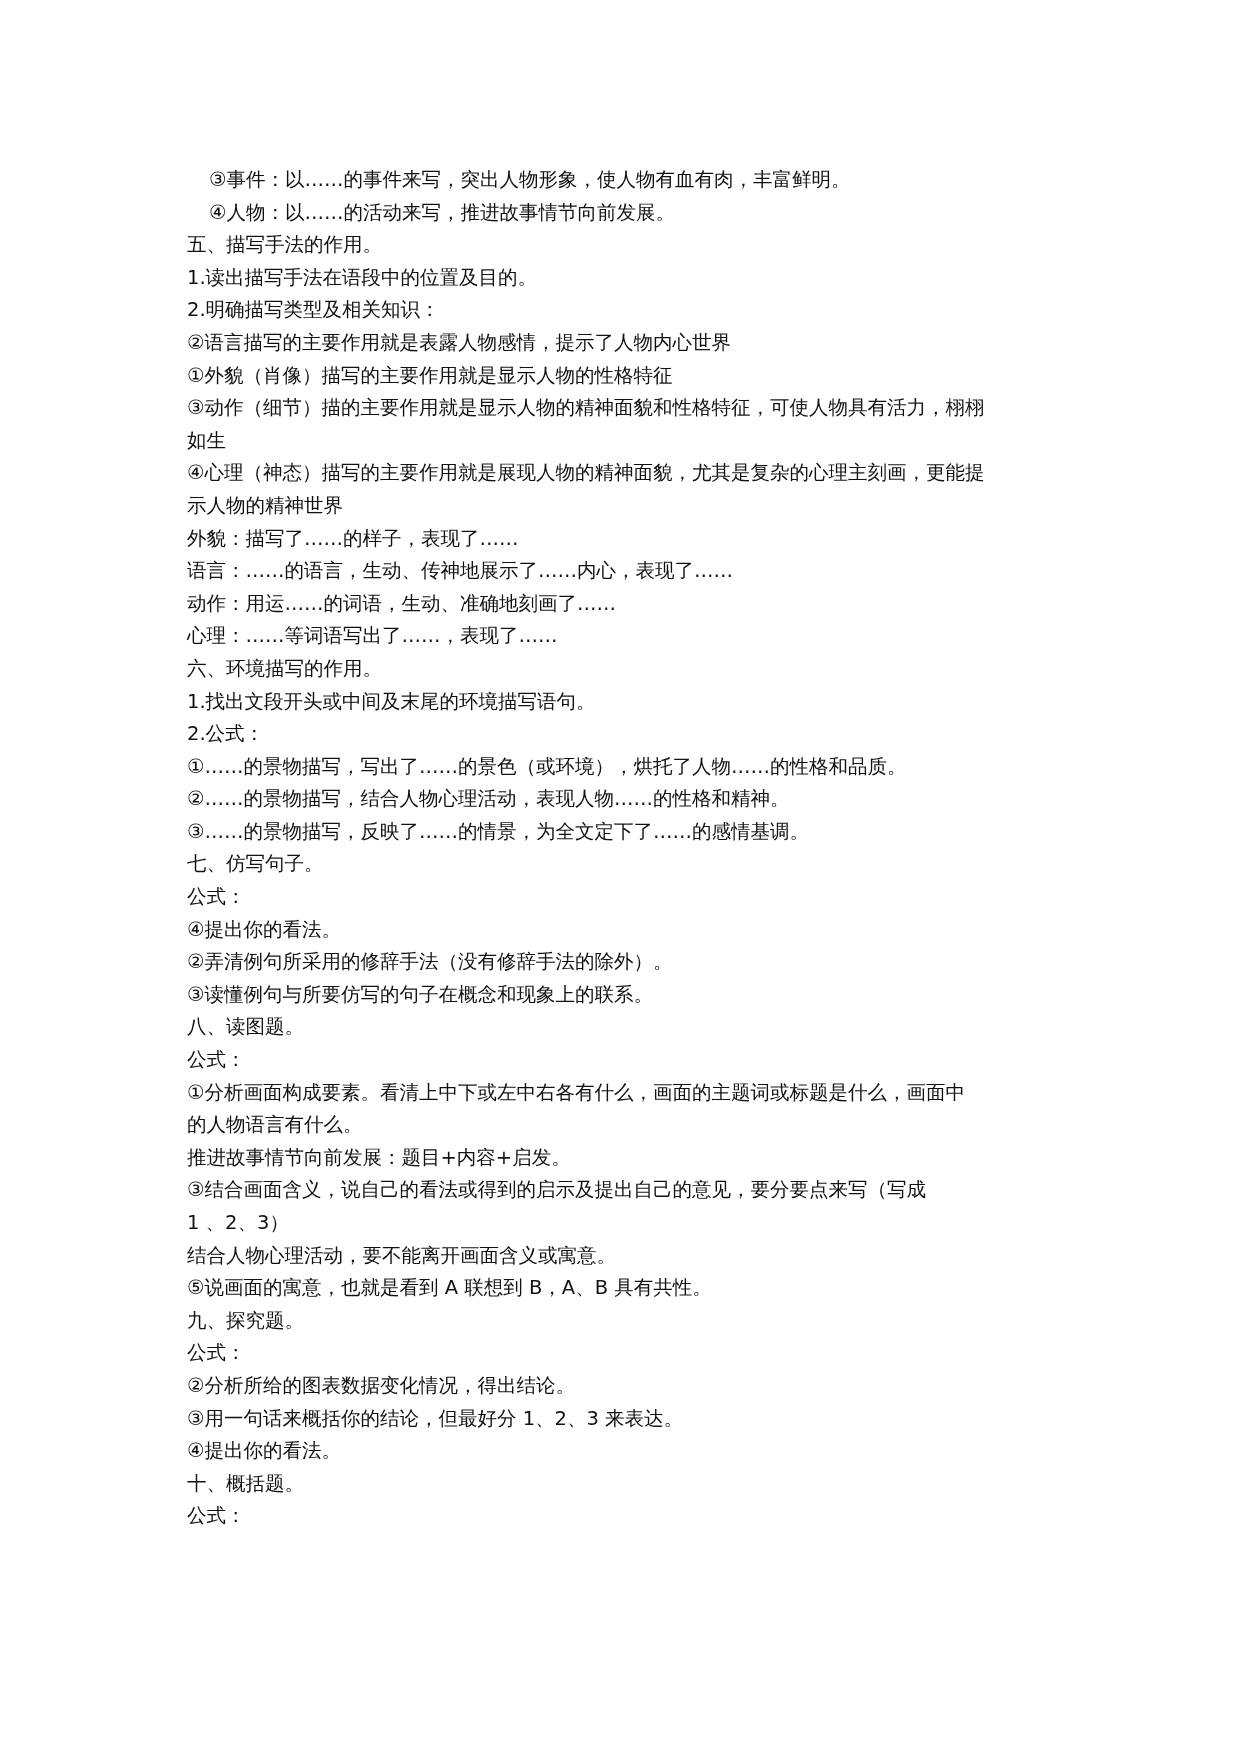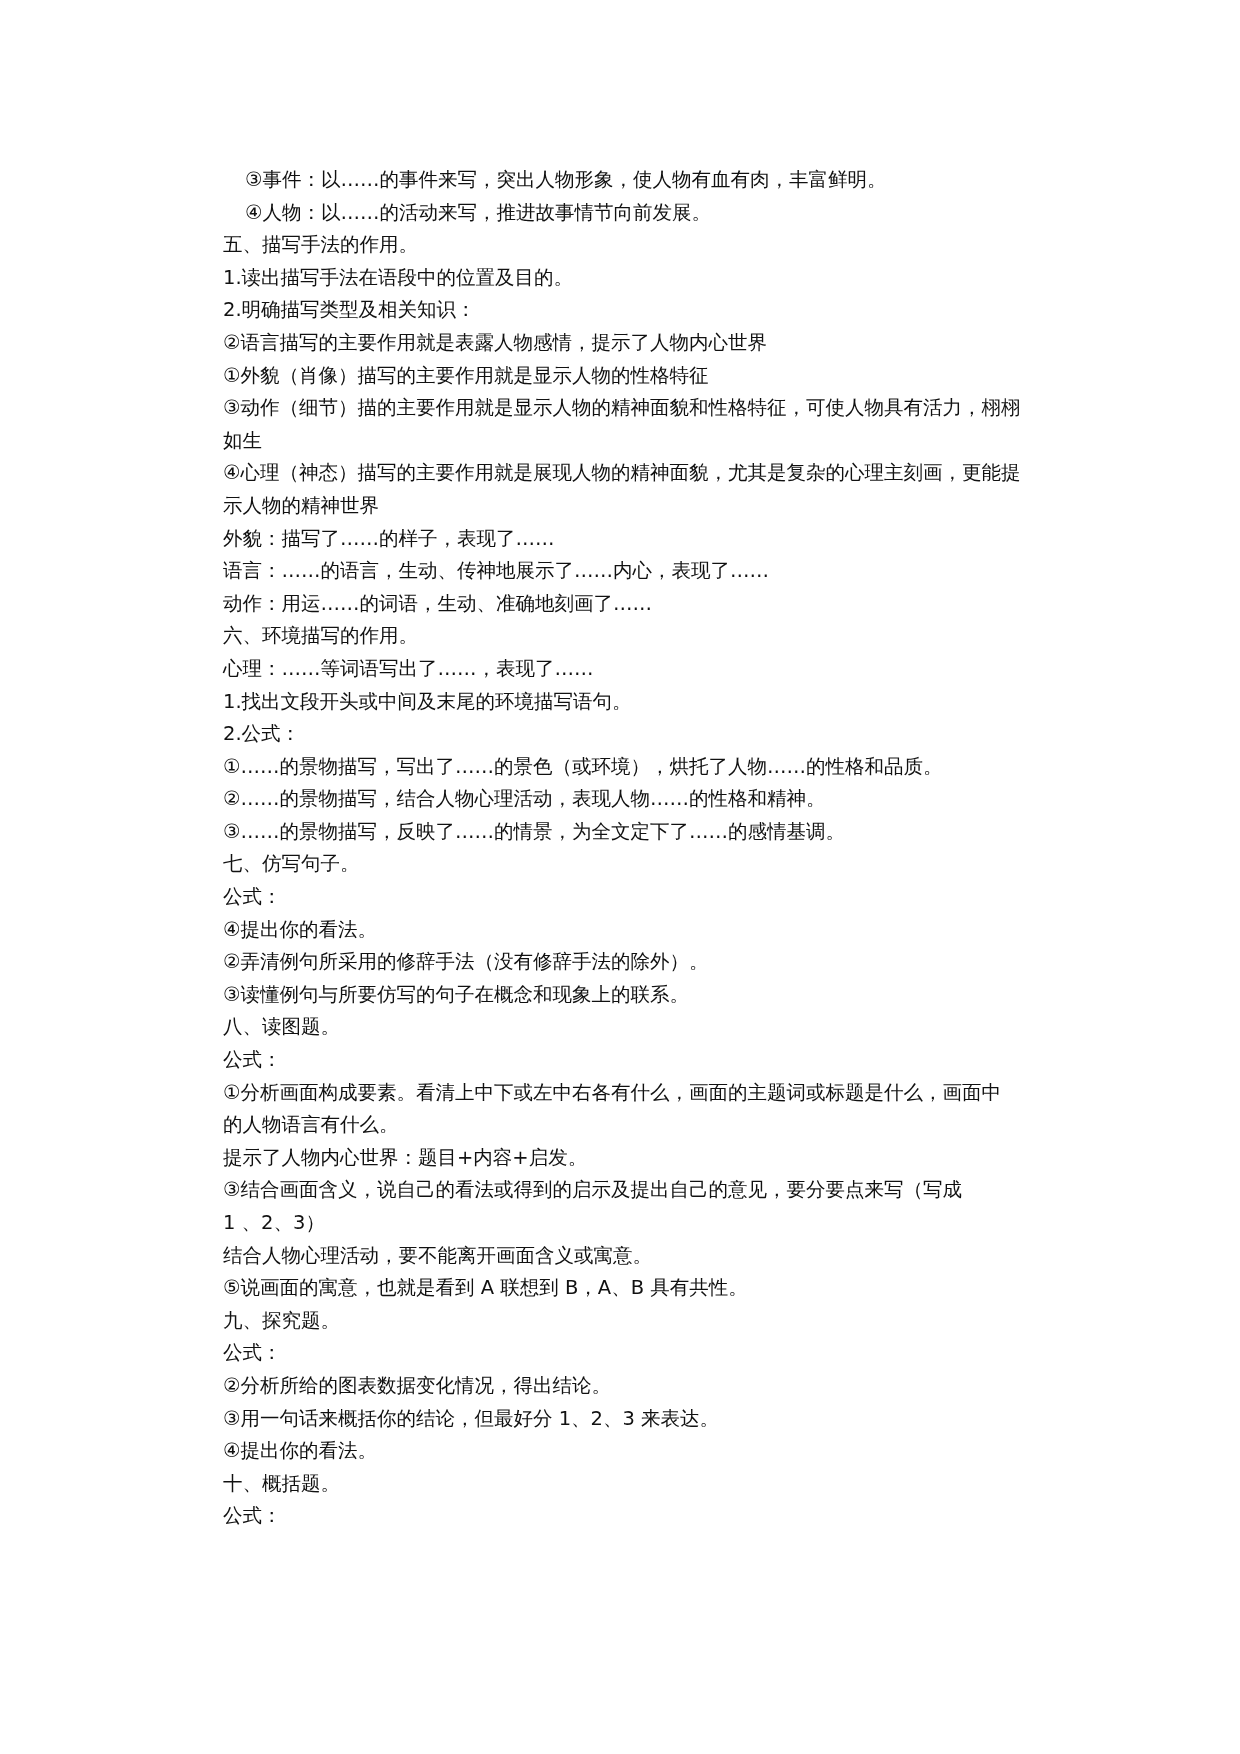--- a/index.html
+++ b/index.html
@@ -5,21 +5,20 @@
   html, body { margin: 0; padding: 0; background: #ffffff; }
   body { width: 1240px; height: 1754px; position: relative; overflow: hidden; }
   .page {
     position: absolute; left: 0; top: 0; width: 1240px; height: 1754px; background: #ffffff;
   }
   .content {
     position: absolute; left: 187px; top: 164px; width: 870px;
     font-family: "DejaVu Sans", "Liberation Sans", sans-serif;
     font-size: 19.5px; color: #111111;
     line-height: 32.6px;
-    margin-left: 36px;
   }
   .line { white-space: nowrap; display: block; height: 32.6px; }
   .indent { padding-left: 22px; }
 </style>
 </head>
 <body>
 
 <div class="page">
   <div class="content">
     <div class="line indent">③事件：以……的事件来写，突出人物形象，使人物有血有肉，丰富鲜明。</div>
@@ -29,37 +28,37 @@
     <div class="line">2.明确描写类型及相关知识：</div>
     <div class="line">②语言描写的主要作用就是表露人物感情，提示了人物内心世界</div>
     <div class="line">①外貌（肖像）描写的主要作用就是显示人物的性格特征</div>
     <div class="line">③动作（细节）描的主要作用就是显示人物的精神面貌和性格特征，可使人物具有活力，栩栩</div>
     <div class="line">如生</div>
     <div class="line">④心理（神态）描写的主要作用就是展现人物的精神面貌，尤其是复杂的心理主刻画，更能提</div>
     <div class="line">示人物的精神世界</div>
     <div class="line">外貌：描写了……的样子，表现了……</div>
     <div class="line">语言：……的语言，生动、传神地展示了……内心，表现了……</div>
     <div class="line">动作：用运……的词语，生动、准确地刻画了……</div>
+    <div class="line">心理：……等词语写出了……，表现了……</div>
     <div class="line">六、环境描写的作用。</div>
-    <div class="line">心理：……等词语写出了……，表现了……</div>
     <div class="line">1.找出文段开头或中间及末尾的环境描写语句。</div>
     <div class="line">2.公式：</div>
     <div class="line">①……的景物描写，写出了……的景色（或环境），烘托了人物……的性格和品质。</div>
     <div class="line">②……的景物描写，结合人物心理活动，表现人物……的性格和精神。</div>
     <div class="line">③……的景物描写，反映了……的情景，为全文定下了……的感情基调。</div>
     <div class="line">七、仿写句子。</div>
     <div class="line">公式：</div>
     <div class="line">④提出你的看法。</div>
     <div class="line">②弄清例句所采用的修辞手法（没有修辞手法的除外）。</div>
     <div class="line">③读懂例句与所要仿写的句子在概念和现象上的联系。</div>
     <div class="line">八、读图题。</div>
     <div class="line">公式：</div>
     <div class="line">①分析画面构成要素。看清上中下或左中右各有什么，画面的主题词或标题是什么，画面中</div>
     <div class="line">的人物语言有什么。</div>
-    <div class="line">提示了人物内心世界：题目+内容+启发。</div>
+    <div class="line">推进故事情节向前发展：题目+内容+启发。</div>
     <div class="line">③结合画面含义，说自己的看法或得到的启示及提出自己的意见，要分要点来写（写成</div>
     <div class="line">1 、2、3）</div>
     <div class="line">结合人物心理活动，要不能离开画面含义或寓意。</div>
     <div class="line">⑤说画面的寓意，也就是看到 A 联想到 B，A、B 具有共性。</div>
     <div class="line">九、探究题。</div>
     <div class="line">公式：</div>
     <div class="line">②分析所给的图表数据变化情况，得出结论。</div>
     <div class="line">③用一句话来概括你的结论，但最好分 1、2、3 来表达。</div>
     <div class="line">④提出你的看法。</div>
     <div class="line">十、概括题。</div>

